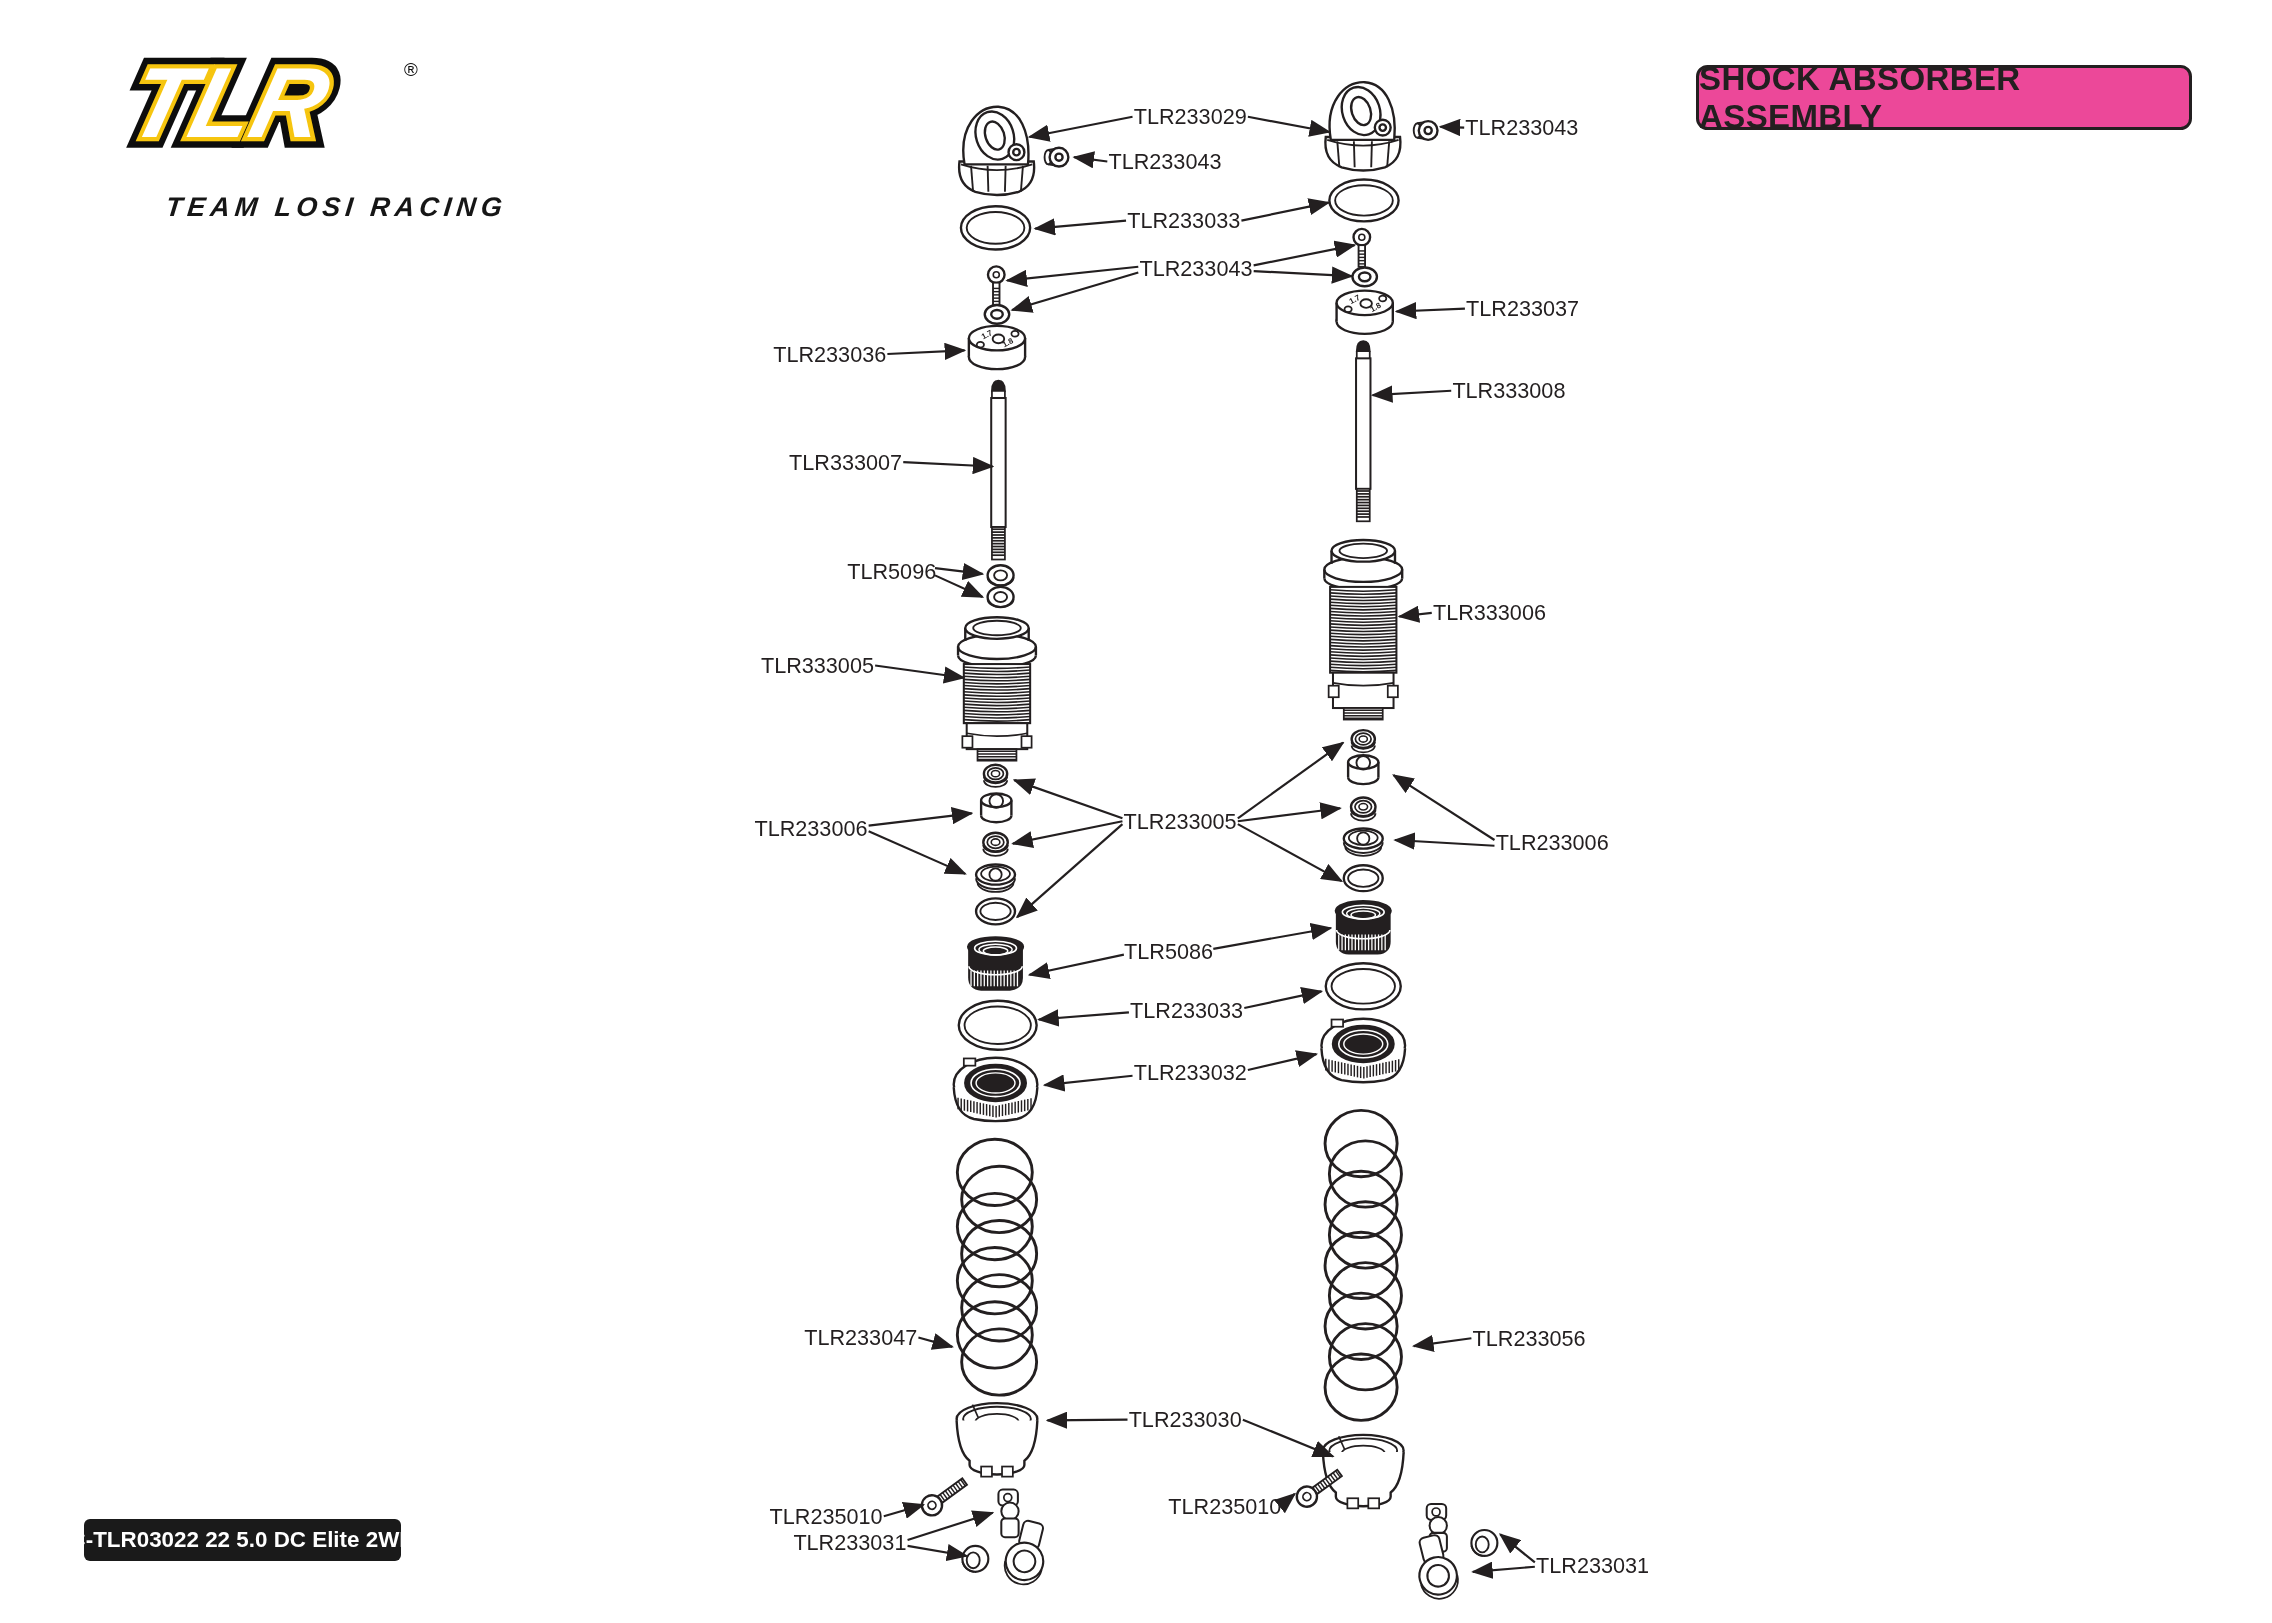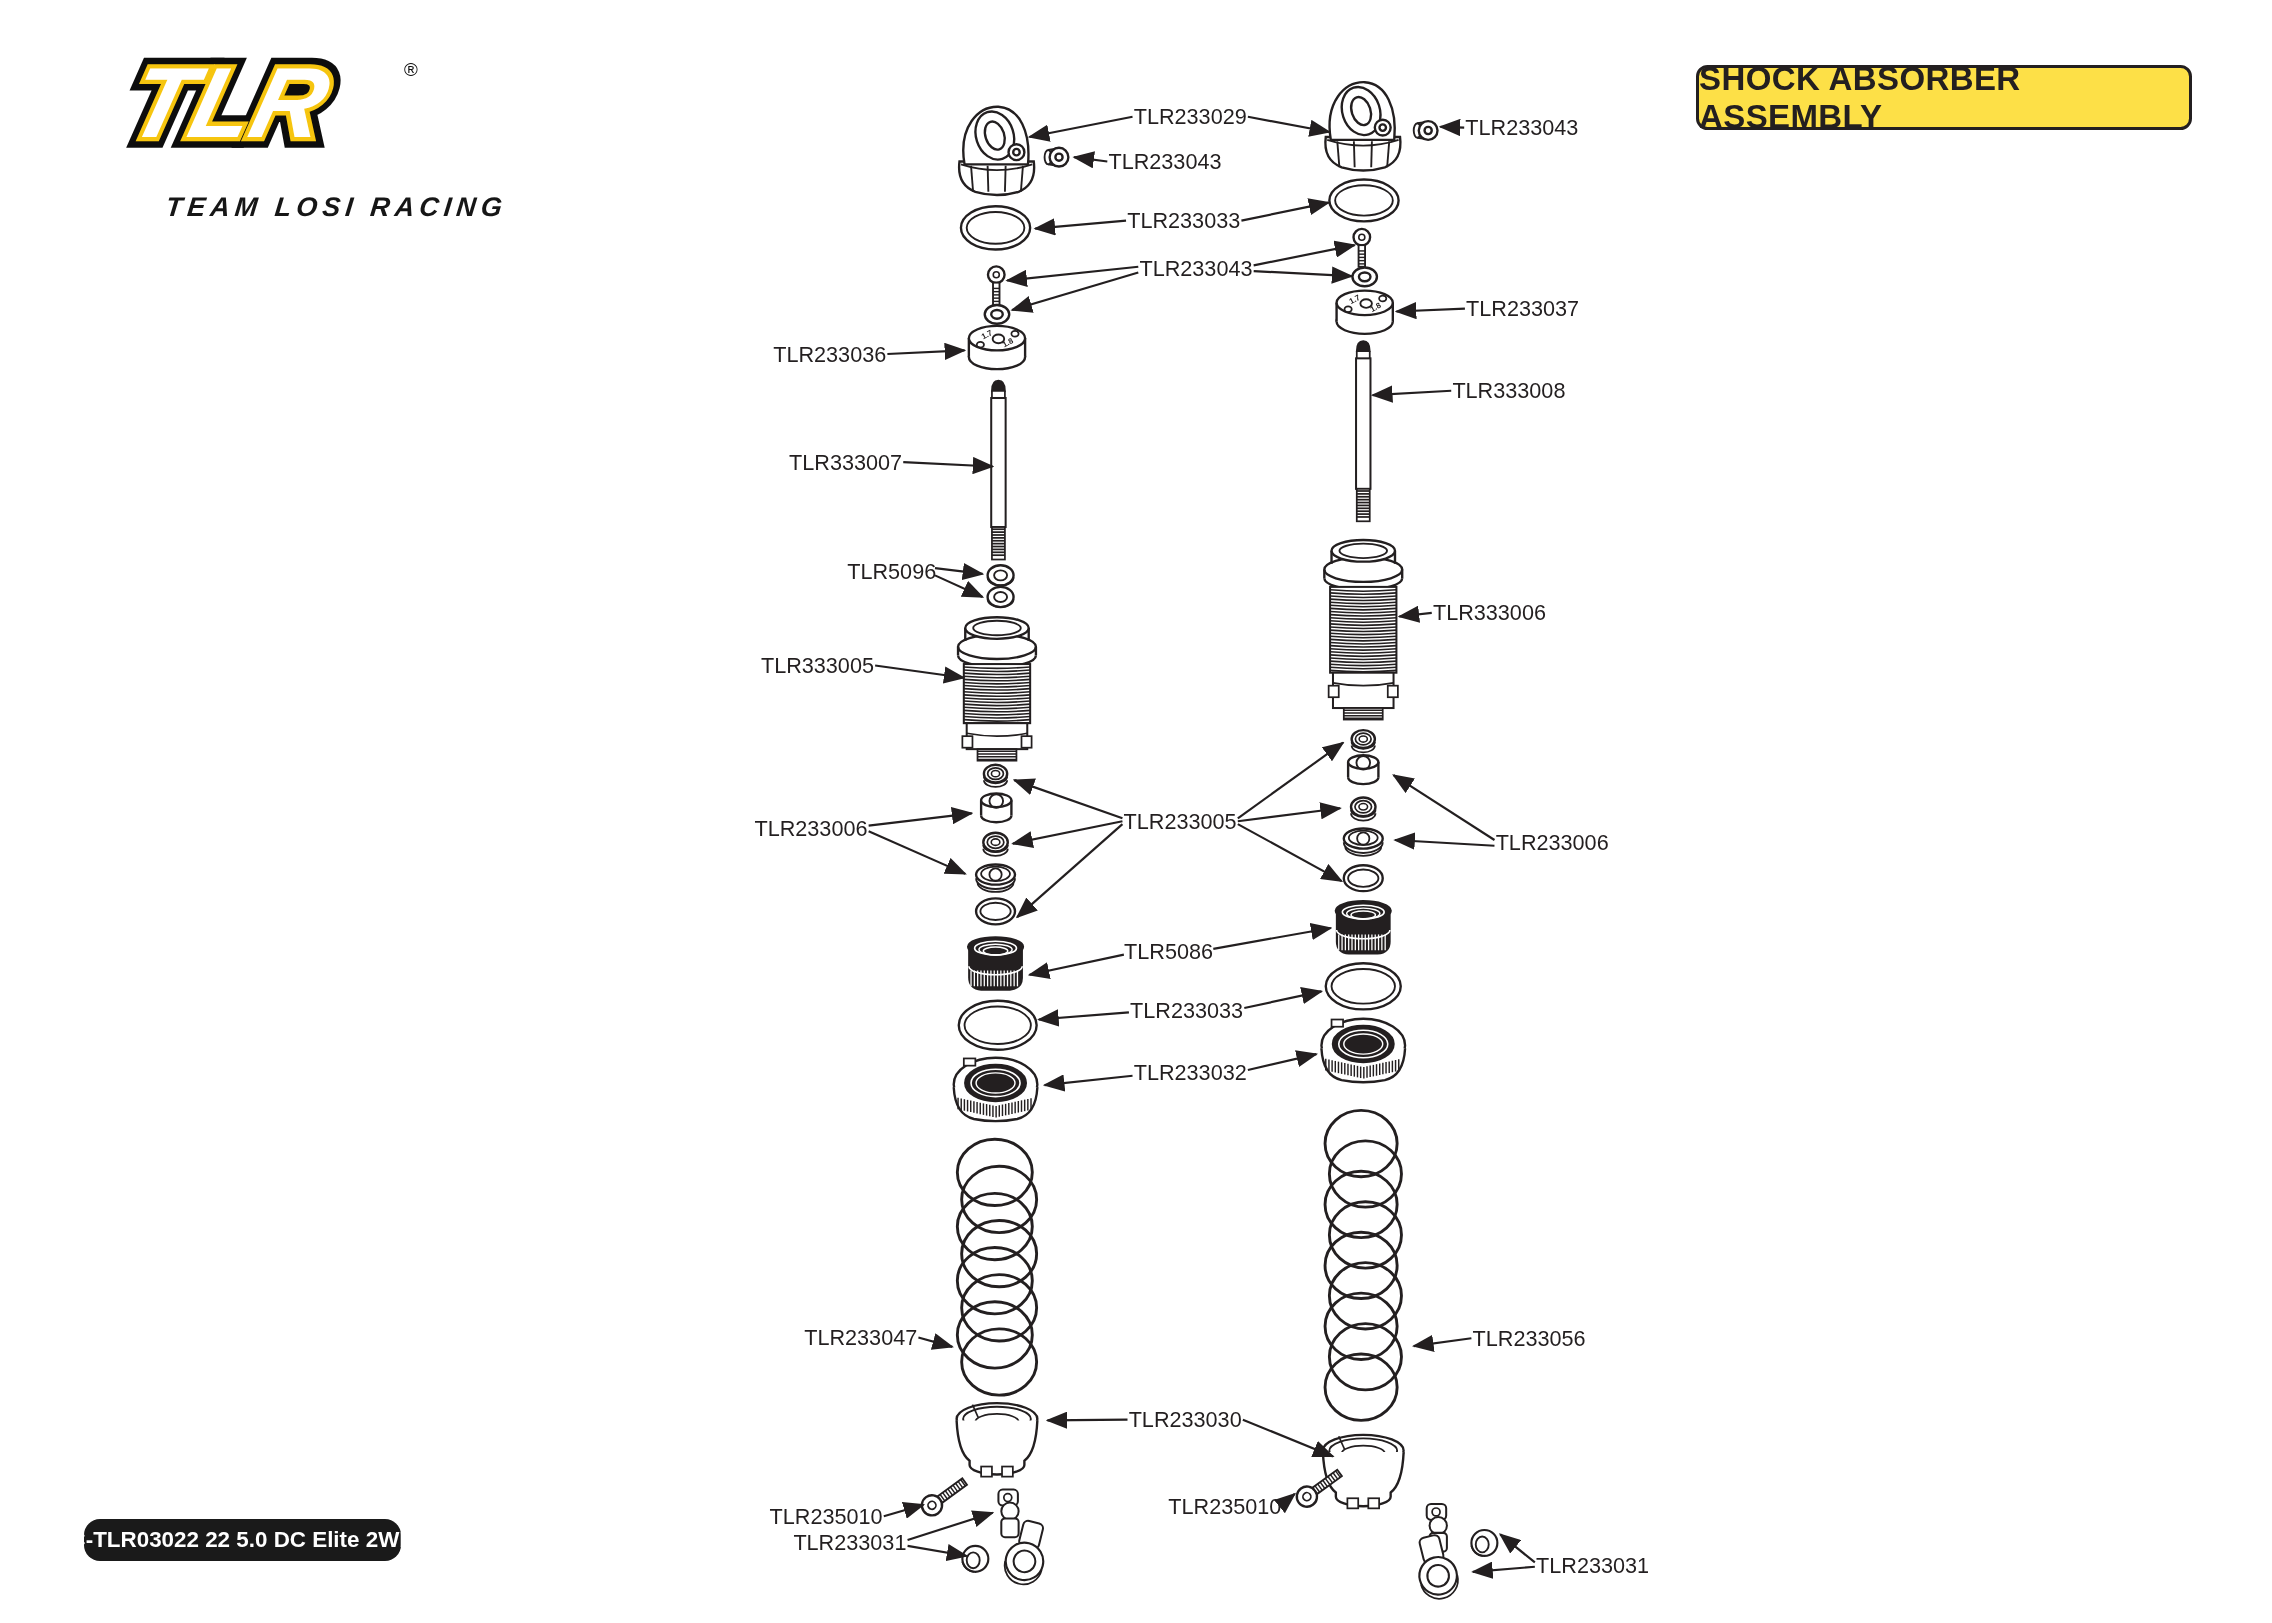--- a/index.html
+++ b/index.html
@@ -5,25 +5,25 @@
   html,body{margin:0;padding:0;background:#fff;}
   .page{position:relative;width:2273px;height:1623px;background:#fff;overflow:hidden;
         font-family:"Liberation Sans",sans-serif;color:#231f20;}
   
   .logo-wrap{position:absolute;left:81px;top:49px;width:346px;height:137px;}
   .logo-sub{position:absolute;left:85px;top:143px;width:339px;text-align:center;
             font-weight:bold;font-size:27px;letter-spacing:5px;color:#161616;
             font-style:italic;transform:skewX(-6deg);white-space:nowrap;}
   .title-box{position:absolute;left:1696px;top:65px;width:490px;height:59px;
              border:3.6px solid #231f20;border-radius:11.5px;display:flex;align-items:center;
-             justify-content:center;background:#fde047;}
+             justify-content:center;background:#ec4899;}
   .title-box span{font-size:33px;font-weight:bold;letter-spacing:0.4px;color:#231f20;}
   
   .footer-box{position:absolute;left:84px;top:1519px;width:317px;height:42px;
-              background:#1a1a1a;border-radius:16px;display:flex;align-items:center;
+              background:#1a1a1a;border-radius:6px;display:flex;align-items:center;
               justify-content:center;}
   .footer-box span{color:#fff;font-weight:bold;font-size:22.4px;white-space:nowrap;}
   
   #diagram{position:absolute;left:0;top:0;width:2273px;height:1623px;}
   .plabel{font-size:30px;fill:#231f20;}
 </style>
 </head>
 <body>
 
 <div class="page">

